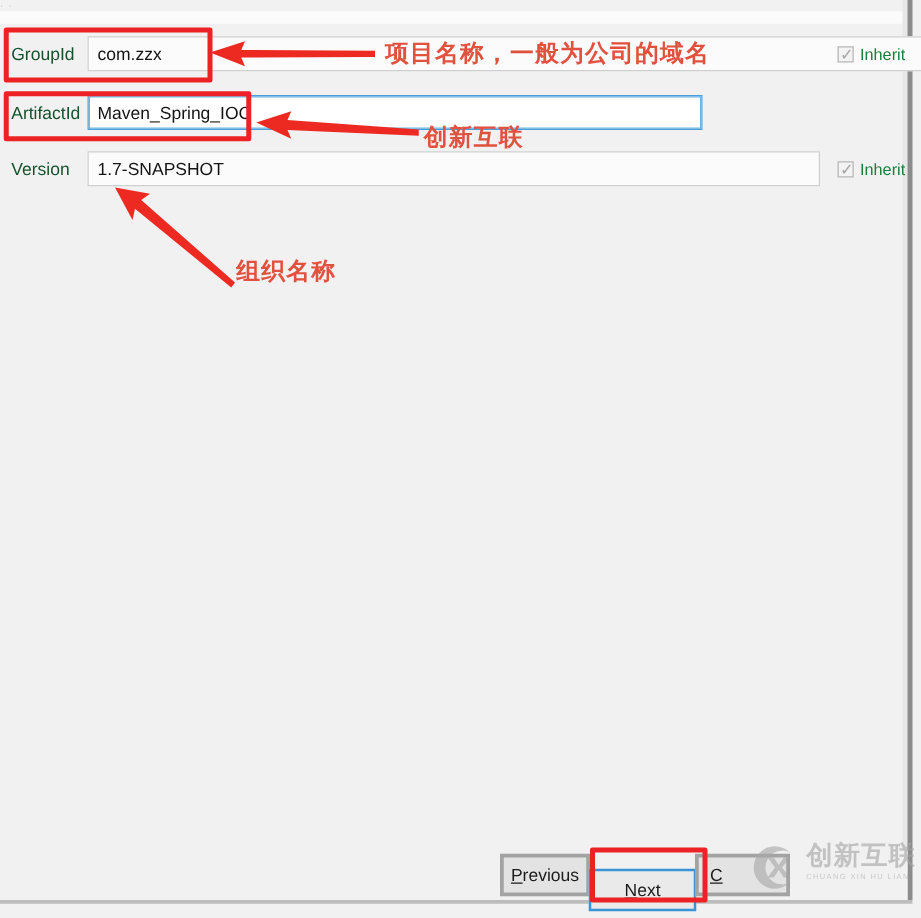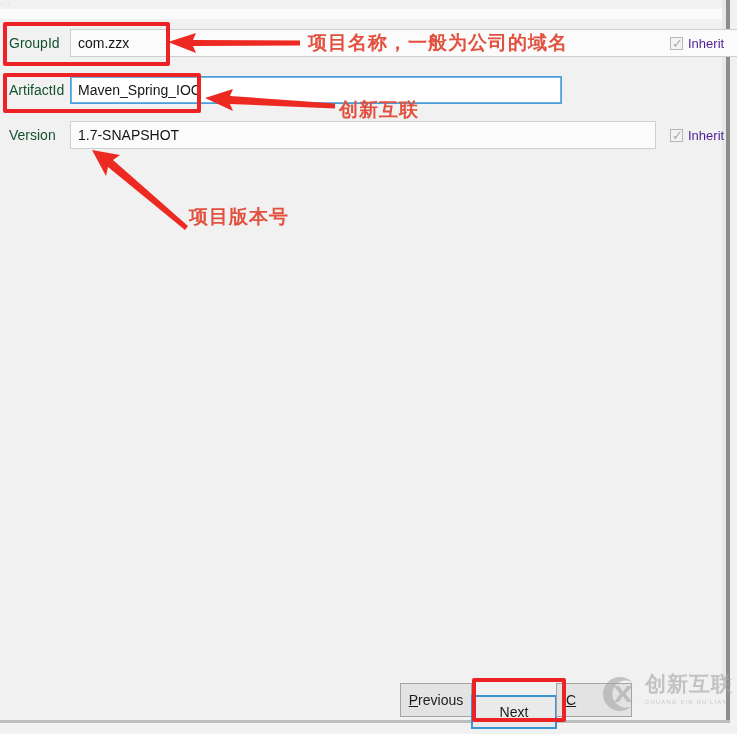--- a/index.html
+++ b/index.html
@@ -117,21 +117,21 @@
   }
   .checkbox .tick {
     position: absolute;
     left: 1px; top: -2px;
     font-size: 13px;
     line-height: 16px;
     color: #a9a9a9;
   }
   .inherit-label {
     font-size: 13px;
-    color: #4c1d95;
+    color: #15803d;
     white-space: nowrap;
     text-align: center;
   }
 
   
   .annot-rect {
     position: absolute;
     border: 4px solid #ec2224;
     box-sizing: border-box;
     border-radius: 2px;
@@ -161,21 +161,21 @@
     position: absolute;
     left: 400px;
     top: 683px;
     height: 34px;
     display: flex;
     align-items: stretch;
   }
   .dlg-button {
     box-sizing: border-box;
     background: #e3e3e3;
-    border: 1px solid #a3a3a3;
+    border: 3px solid #a3a3a3;
     font-size: 14px;
     color: #1b1b1b;
     display: flex;
     align-items: center;
     justify-content: center;
     height: 34px;
     margin-right: -1px;
   }
   .dlg-button .uline { text-decoration: underline; }
   .dlg-button.focused {
@@ -296,21 +296,21 @@
       <div id="wm-py">CHUANG XIN HU LIAN</div>
     </div>
   </div>
 
   <div class="annot-rect" id="rect-groupid" style="left:3px; top:22px; width:167px; height:44px;"></div>
   <div class="annot-rect" id="rect-artifactid" style="left:3px; top:73px; width:198px; height:40px;"></div>
   <div class="annot-rect" id="rect-next" style="left:472px; top:678px; width:94px; height:44px;"></div>
 
   <div class="annot-text" id="atext-0" style="left:308px; top:30px; font-size:19px;">项目名称，一般为公司的域名</div>
   <div class="annot-text" id="atext-1" style="left:339px; top:97px; font-size:19px;">创新互联</div>
-  <div class="annot-text" id="atext-2" style="left:189px; top:204px; font-size:19px;">项目版本号</div>
+  <div class="annot-text" id="atext-2" style="left:189px; top:204px; font-size:19px;">组织名称</div>
 
   <svg id="annot-layer" viewBox="0 0 737 734">
 
     <g>
       <path d="M168 42 L196 33 L193 40 L300 40.5 L300 45.5 L193 46 L196 53 Z" fill="#ed2a22"></path>
     </g>
 
     <g>
       <path d="M205 98 L233 89 L230 96 L335 103.5 L335 108.5 L230 104 L233 111 Z" fill="#ed2a22"></path>
     </g>

